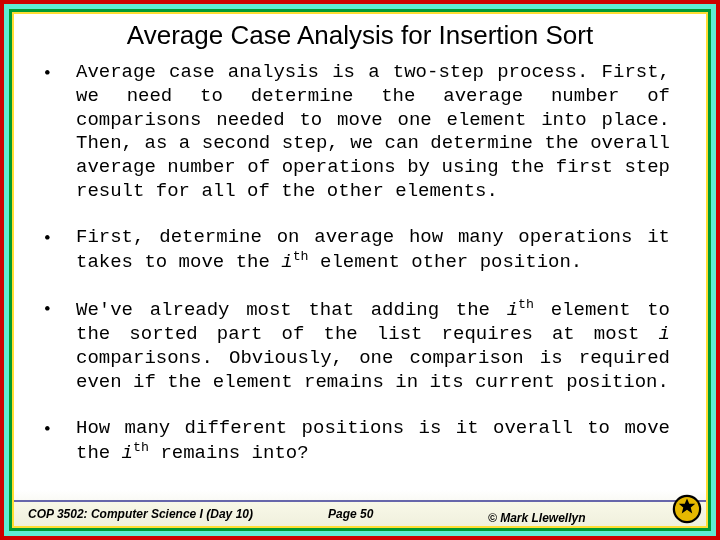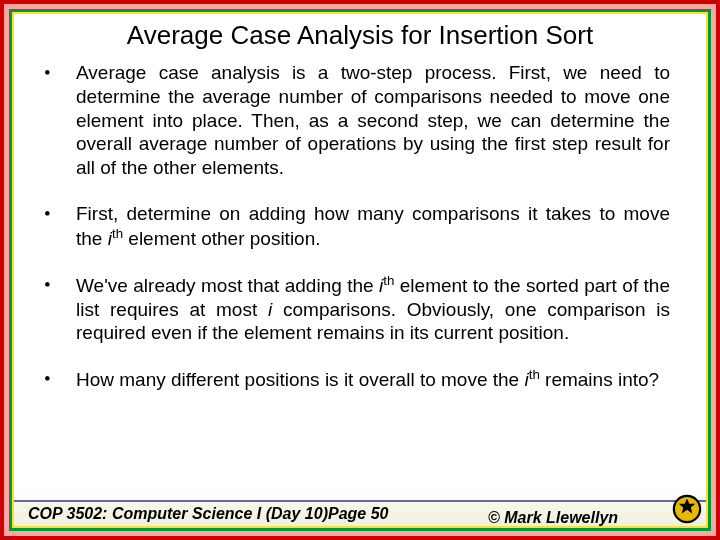--- a/index.html
+++ b/index.html
@@ -12,21 +12,21 @@
   }
   .frame-outer {
     width: 720px;
     height: 540px;
     background: #cc0000;
     padding: 4px;
   }
   .frame-mid {
     width: 100%;
     height: 100%;
-    background: #fca5a5;
+    background: #5eead4;
     padding: 5px;
   }
   .frame-inner {
     width: 100%;
     height: 100%;
     background: #009933;
     padding: 3px;
   }
   .frame-thin {
     width: 100%;
@@ -61,39 +61,39 @@
     display: flex;
     gap: 20px;
   }
   .bullet-mark {
     font-family: "Times New Roman", serif;
     font-size: 19px;
     line-height: 1.25;
     min-width: 12px;
   }
   .bullet-text {
-    font-family: Liberation Sans, sans-serif;
+    font-family: Liberation Mono, monospace;
     font-size: 19px;
     line-height: 1.25;
     text-align: justify;
     text-justify: inter-word;
     color: #000;
   }
   .bullet-text sup {
     font-size: 0.7em;
     vertical-align: super;
   }
   .footer {
     height: 26px;
     border-top: 2px solid #6666aa;
     background: linear-gradient(to bottom, #f8f8e8, #f0f0dd);
     display: flex;
     align-items: center;
     font-family: Arial, Helvetica, sans-serif;
-    font-size: 16px;
+    font-size: 12px;
     font-weight: bold;
     font-style: italic;
     color: #000;
     padding: 0 6px 0 14px;
     position: relative;
   }
   .footer-left { flex: 0 0 300px; }
   .footer-mid { flex: 0 0 140px; text-align: left; }
   .footer-right { flex: 1; text-align: left; padding-left: 20px; margin-top: 8px; }
   .logo {
@@ -117,21 +117,21 @@
 
   <div class="content">
 
     <div class="bullet-row">
       <div class="bullet-mark">•</div>
       <div class="bullet-text">Average case analysis is a two-step process. First, we need to determine the average number of comparisons needed to move one element into place. Then, as a second step, we can determine the overall average number of operations by using the first step result for all of the other elements.</div>
     </div>
 
     <div class="bullet-row">
       <div class="bullet-mark">•</div>
-      <div class="bullet-text"><span>First, determine on adding how many comparisons it takes to move the </span><i>i</i><sup>th</sup><span> element other position.</span></div>
+      <div class="bullet-text"><span>First, determine on average how many operations it takes to move the </span><i>i</i><sup>th</sup><span> element other position.</span></div>
     </div>
 
     <div class="bullet-row">
       <div class="bullet-mark">•</div>
       <div class="bullet-text"><span>We've already most that adding the </span><i>i</i><sup>th</sup><span> element to the sorted part of the list requires at most </span><i>i</i><span> comparisons. Obviously, one comparison is required even if the element remains in its current position.</span></div>
     </div>
 
     <div class="bullet-row">
       <div class="bullet-mark">•</div>
       <div class="bullet-text"><span>How many different positions is it overall to move the </span><i>i</i><sup>th</sup><span> remains into?</span></div>

